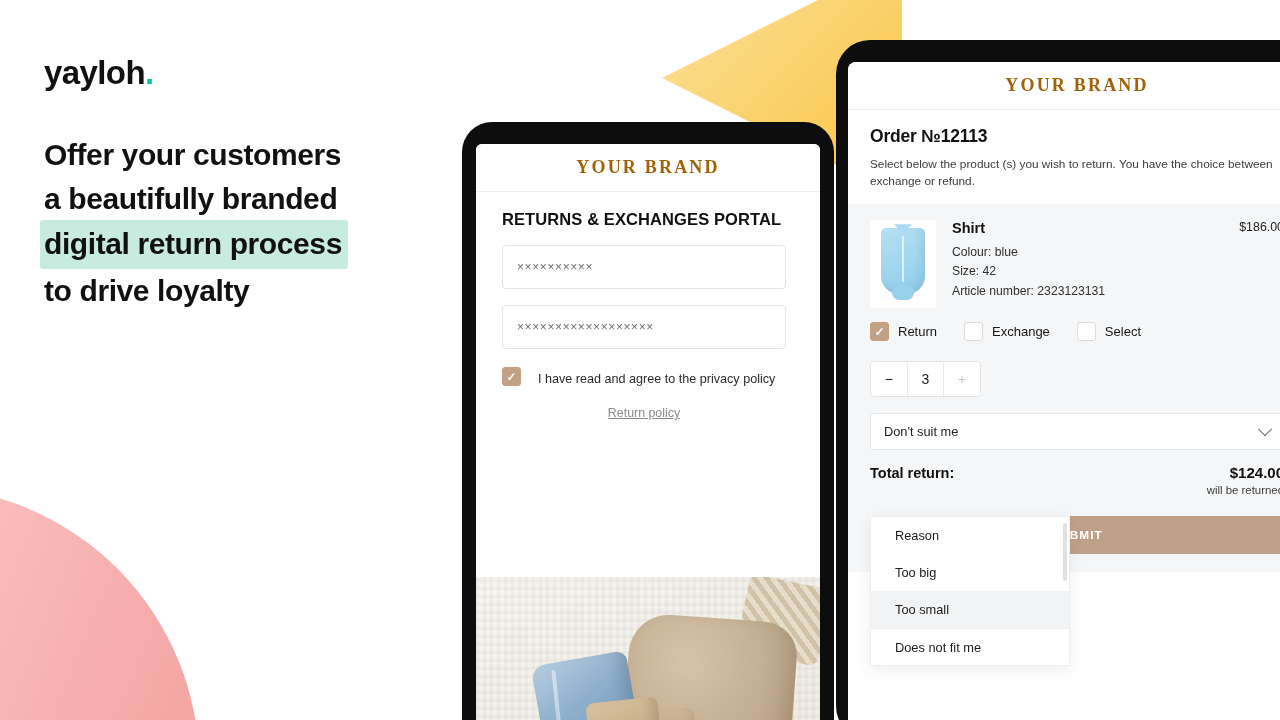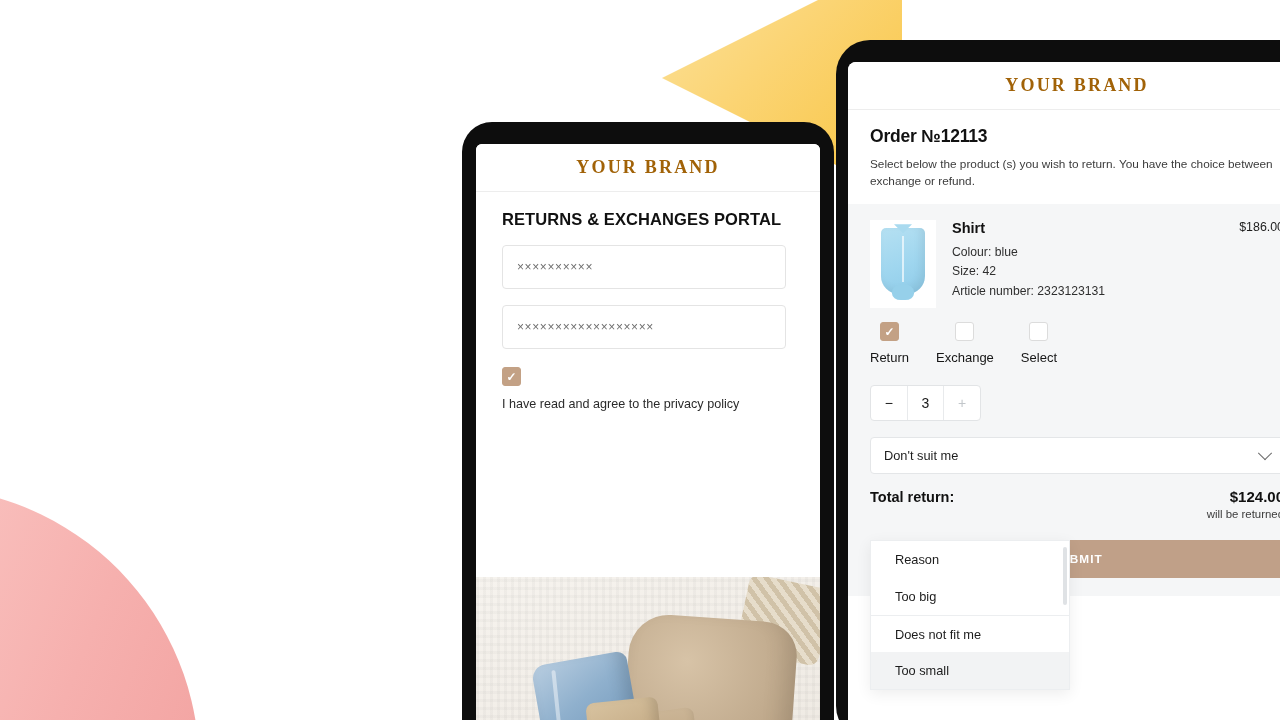--- a/index.html
+++ b/index.html
@@ -77,21 +77,21 @@
 
   
   .p-body { padding: 18px 34px 0 26px; }
   .p-title { font-size: 16.5px; font-weight: 700; color: #111; letter-spacing: 0.1px; }
   .p-desc { margin-top: 13px; font-size: 12.6px; line-height: 1.5; color: #3c3c3c; }
   .p-input {
     margin-top: 16px; height: 44px; border: 1px solid #e4e4e4; border-radius: 4px;
     background:#fff; display:flex; align-items:center; padding: 0 14px;
     font-size: 12px; color: #6e6e6e; letter-spacing: 0.6px;
   }
-  .p-check { margin-top: 18px; display: flex; align-items: flex-start; gap: 11px; flex-direction: column; }
+  .p-check { margin-top: 18px; display: flex; align-items: flex-end; gap: 17px; }
   .cbox {
     width: 19px; height: 19px; border-radius: 3px; border: 1px solid #dcdcdc; background:#fff;
     display:flex; align-items:center; justify-content:center; flex: none;
   }
   .cbox.on { background: #c3a185; border-color: #c3a185; }
   .cbox.on::after { content: "✓"; color: #fff; font-size: 12px; line-height: 1; font-weight: 700; }
   .p-check-label { font-size: 12.6px; color: #2b2b2b; }
   .btn-tan {
     margin-top: 18px; height: 38px; background: #c0a088; border-radius: 3px;
     display:flex; align-items:center; justify-content:center;
@@ -160,21 +160,21 @@
     width:2px;height:46px;background:rgba(255,255,255,.65);}
   .shirt-knot{position:absolute;left:50%;bottom:-6px;transform:translateX(-50%);
     width:22px;height:16px;background:#96d0ea;border-radius:50% 50% 40% 40%;}
   .t-pinfo { flex: 1; min-width: 0; }
   .t-prow { display:flex; justify-content:space-between; align-items:flex-start; }
   .t-pname { font-size: 14.5px; font-weight: 700; color:#111; }
   .t-price { font-size: 12.4px; color:#1d1d1d; }
   .t-attr { margin-top: 7px; font-size: 12.2px; color:#2f2f2f; line-height: 1.58; }
 
   .t-opts { margin-top: 14px; display:flex; align-items:center; gap: 11px; }
-  .t-opt { display:flex; align-items:center; gap: 9px; flex-direction: column; }
+  .t-opt { display:flex; align-items:center; gap: 9px; }
   .t-opt-label { font-size: 13px; color:#161616; }
   .t-opt + .t-opt { margin-left: 16px; }
 
   .stepper { margin-top: 20px; display:flex; width: 111px; height: 36px;
     border: 1px solid #e2e4e6; border-radius: 4px; background:#fff; overflow:hidden; }
   .st-cell { flex:1; display:flex; align-items:center; justify-content:center; font-size:14px; color:#1a1a1a; }
   .st-cell + .st-cell { border-left: 1px solid #e8eaec; }
   .st-plus { color: #c2c6ca; }
 
   .select {
@@ -204,20 +204,29 @@
     font-size: 11.8px; font-weight:700; letter-spacing: 1.1px; }
 </style>
 </head>
 <body>
 
 <div id="stage">
 
   <div class="shape-yellow"></div>
   <div class="shape-pink"></div>
 
+  <div class="hero">
+    <div class="logo"><span>yayloh</span><span class="dot">.</span></div>
+    <div class="headline">
+      <span class="ln">Offer your customers</span>
+      <span class="ln">a beautifully branded</span>
+      <span class="ln"><span class="hl">digital return process</span></span>
+      <span class="ln">to drive loyalty</span>
+    </div>
+  </div>
 
   <div class="device" id="phone">
     <div class="screen" id="phone-screen">
 
       <div class="brandbar">
         <span class="brand">YOUR BRAND</span>
       </div>
 
       <div class="p-body">
         <div class="p-title">RETURNS &amp; EXCHANGES PORTAL</div>
@@ -227,20 +236,23 @@
         </div>
         <div class="p-input">
           <span>××××××××××××××××××</span>
         </div>
 
         <div class="p-check">
           <span class="cbox on"></span>
           <span class="p-check-label">I have read and agree to the privacy policy</span>
         </div>
 
+        <div class="p-link">
+          <span>Return policy</span>
+        </div>
       </div>
 
       <div class="photo">
         <div class="bed"></div>
         <div class="ph-item ph-scarf"></div>
         <div class="ph-item ph-sweater"></div>
         <div class="ph-item ph-sleeve"></div>
         <div class="ph-item ph-jeans"></div>
         <div class="ph-item ph-bag"></div>
       </div>
@@ -304,22 +316,22 @@
 
         <div style="position:relative;">
           <div class="select">
             <span>Don't suit me</span>
             <span class="chev"></span>
           </div>
 
           <div class="dropdown">
             <div class="dd-item">Reason</div>
             <div class="dd-item">Too big</div>
+            <div class="dd-item sel">Too small</div>
             <div class="dd-item div">Does not fit me</div>
-            <div class="dd-item sel">Too small</div>
             <div class="dd-scroll"></div>
           </div>
         </div>
 
         <div class="t-total">
           <span class="t-total-label">Total return:</span>
           <span class="t-total-val">$124.00</span>
         </div>
         <div class="t-total-note">will be returned</div>
 

